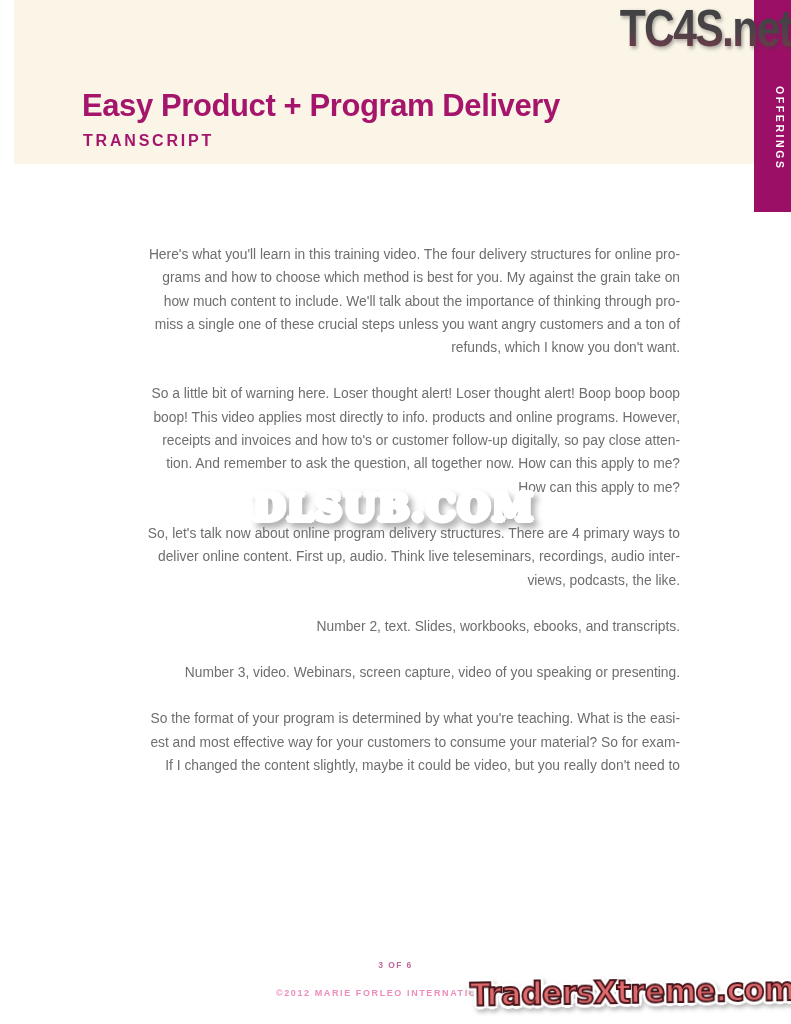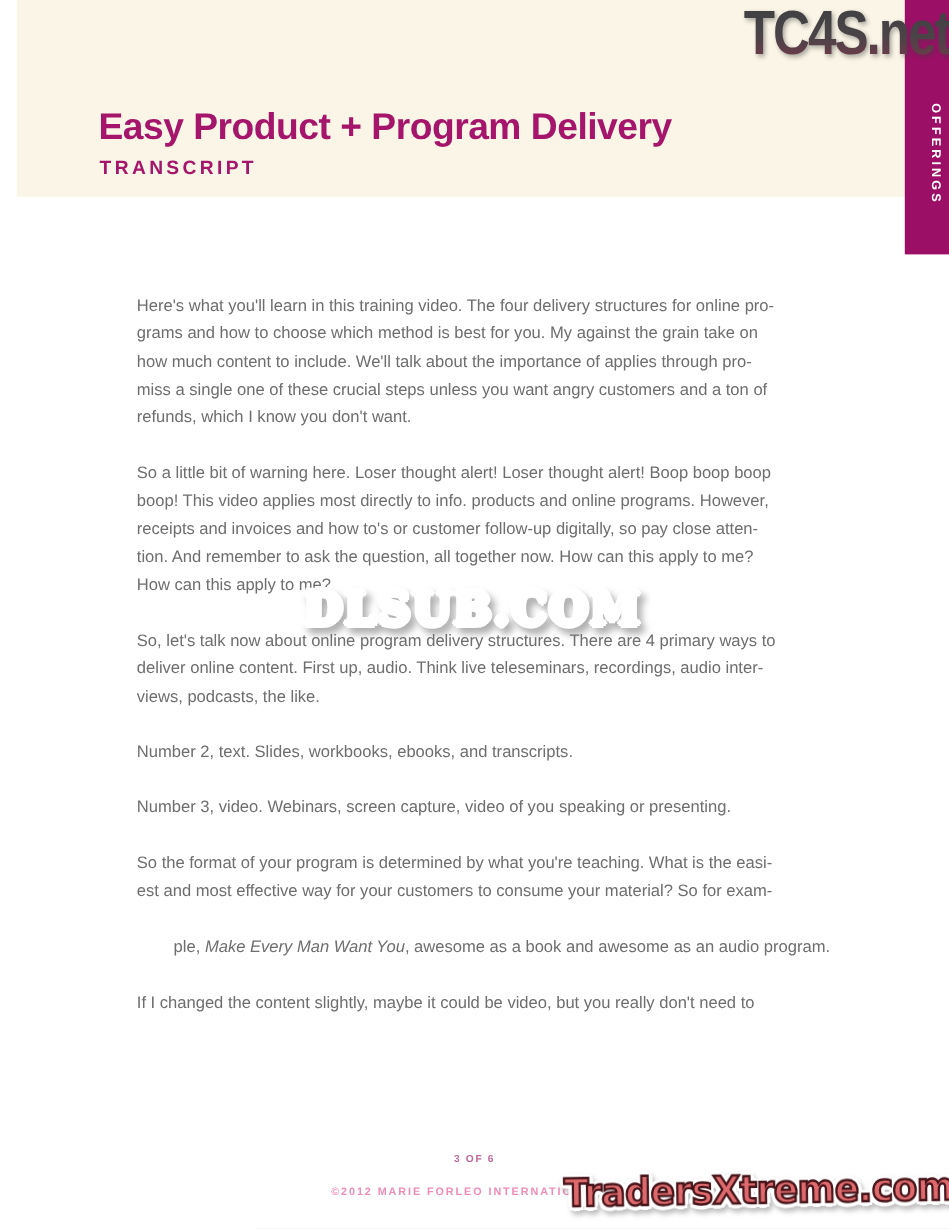--- a/index.html
+++ b/index.html
@@ -23,21 +23,21 @@
   .side-tab{
     position:absolute;right:0;top:0;width:51px;height:212px;
     background:var(--tab,#9c0f66);display:flex;justify-content:center;
   }
   .side-tab span{
     writing-mode:vertical-rl;margin-top:86px;
     color:#fff;font-size:10.5px;font-weight:bold;letter-spacing:2.6px;
   }
   
   .content{position:absolute;left:114px;top:243px;width:566px;}
-  .para{margin:0 0 23px 0;}
+  .para{margin:0 0 23px 0;text-align:right;}
   .line{
     white-space:pre;font-size:13.8px;line-height:23.3px;
     color:var(--bodytext,#6e6e6e);
   }
   .line-split{display:flex;width:566px;}
   .line-split .gap{flex:1;}
   .italic{font-style:italic;}
   
   .page-num{
     position:absolute;left:0;top:960px;width:791px;text-align:center;
@@ -91,21 +91,21 @@
     </div>
   </div>
 
   <div class="wm-top">TC4S.net</div>
 
   <div class="content">
 
     <div class="para">
       <div class="line">Here's what you'll learn in this training video. The four delivery structures for online pro-</div>
       <div class="line">grams and how to choose which method is best for you. My against the grain take on</div>
-      <div class="line">how much content to include. We'll talk about the importance of applies through pro-</div>
+      <div class="line">how much content to include. We'll talk about the importance of thinking through pro-</div>
       <div class="line">miss a single one of these crucial steps unless you want angry customers and a ton of</div>
       <div class="line">refunds, which I know you don't want.</div>
     </div>
 
     <div class="para">
       <div class="line">So a little bit of warning here. Loser thought alert! Loser thought alert! Boop boop boop</div>
       <div class="line">boop! This video applies most directly to info. products and online programs. However,</div>
       <div class="line">receipts and invoices and how to's or customer follow-up digitally, so pay close atten-</div>
       <div class="line">tion. And remember to ask the question, all together now. How can this apply to me?</div>
       <div class="line">How can this apply to me?</div>
@@ -122,23 +122,20 @@
     </div>
 
     <div class="para">
       <div class="line">Number 3, video. Webinars, screen capture, video of you speaking or presenting.</div>
     </div>
 
 
     <div class="para">
       <div class="line">So the format of your program is determined by what you're teaching. What is the easi-</div>
       <div class="line">est and most effective way for your customers to consume your material? So for exam-</div>
-      <div class="line">
-        <span>ple, </span><span class="italic">Make Every Man Want You</span><span>, awesome as a book and awesome as an audio program.</span>
-      </div>
       <div class="line">If I changed the content slightly, maybe it could be video, but you really don't need to</div>
     </div>
 
   </div>
 
   <div class="wm-mid">DLSUB.COM</div>
 
   <div class="page-num">3 OF 6</div>
   <div class="copyright">©2012 MARIE FORLEO INTERNATIONAL | RHHBSCH</div>
 

